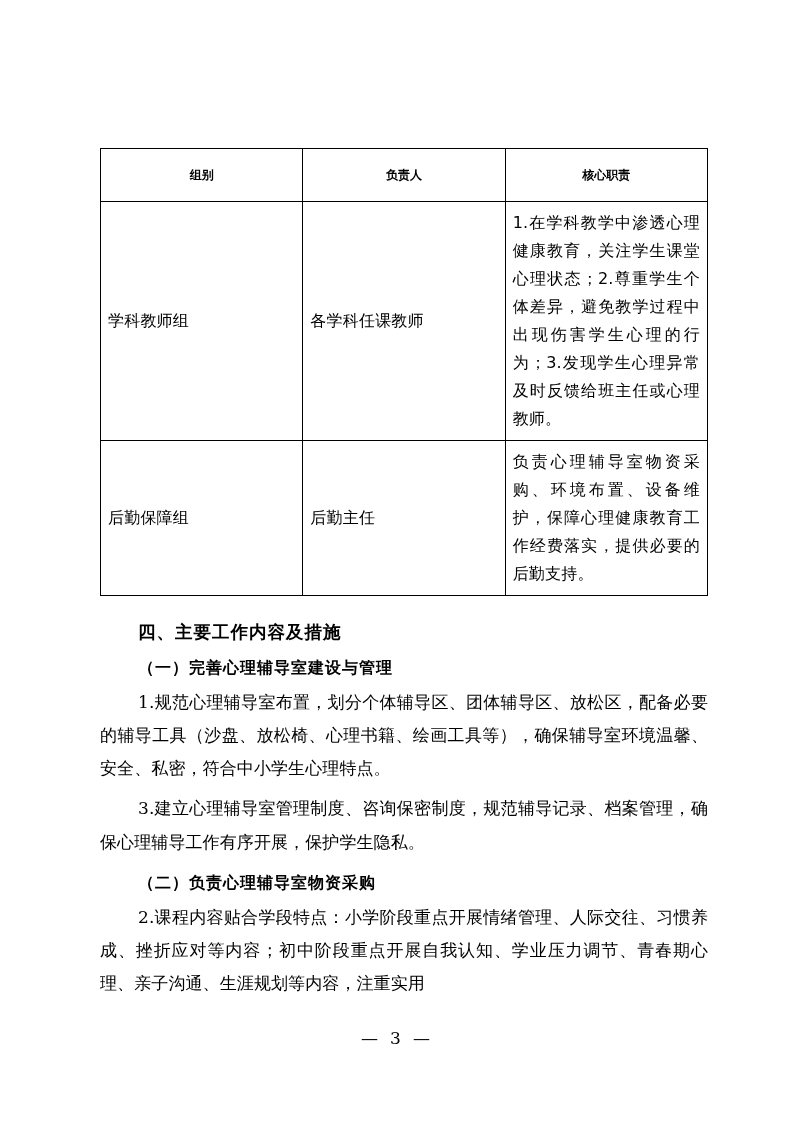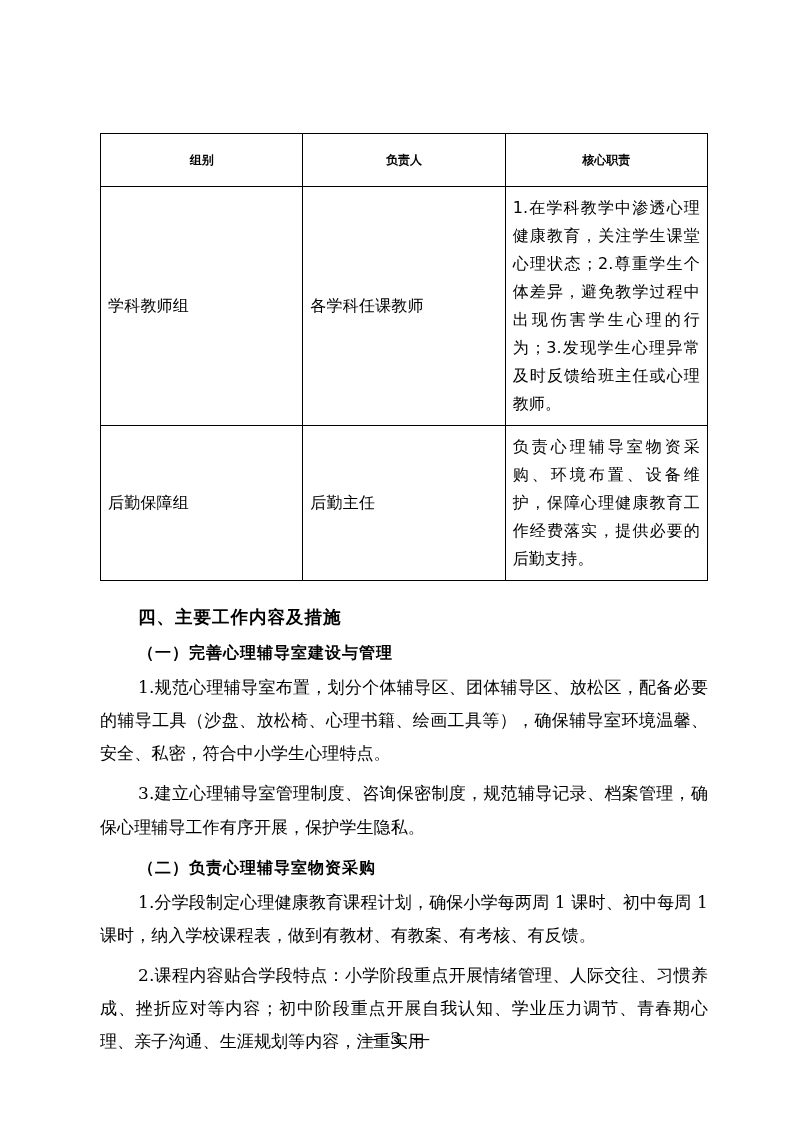--- a/index.html
+++ b/index.html
@@ -19,21 +19,21 @@
     position: absolute;
     left: 0; top: 0;
     width: 793px;
     height: 1122px;
     padding: 0;
     box-sizing: border-box;
   }
   .content {
     position: absolute;
     left: 100px;
-    top: 133px;
+    top: 148px;
     width: 608px;
   }
 
   
   table.role-table {
     border-collapse: collapse;
     width: 608px;
     table-layout: fixed;
     font-family: "DejaVu Sans", "Liberation Sans", sans-serif;
   }
@@ -126,21 +126,20 @@
       </tbody>
     </table>
 
     <div class="h-section">四、主要工作内容及措施</div>
 
     <div class="h-sub">（一）完善心理辅导室建设与管理</div>
     <p class="body">1.规范心理辅导室布置，划分个体辅导区、团体辅导区、放松区，配备必要的辅导工具（沙盘、放松椅、心理书籍、绘画工具等），确保辅导室环境温馨、安全、私密，符合中小学生心理特点。</p>
     <p class="body">3.建立心理辅导室管理制度、咨询保密制度，规范辅导记录、档案管理，确保心理辅导工作有序开展，保护学生隐私。</p>
 
     <div class="h-sub">（二）负责心理辅导室物资采购</div>
-    <p class="body">1.分学段制定心理健康教育课程计划，确保小学每两周 1 课时、初中每周 1 课时，纳入学校课程表，做到有教材、有教案、有考核、有反馈。</p>
     <p class="body">2.课程内容贴合学段特点：小学阶段重点开展情绪管理、人际交往、习惯养成、挫折应对等内容；初中阶段重点开展自我认知、学业压力调节、青春期心理、亲子沟通、生涯规划等内容，注重实用</p>
 
   </div>
 
   <div class="footer">
     <span>—</span><span class="pg">3</span><span>—</span>
   </div>
 </div>
 
 </body></html>

